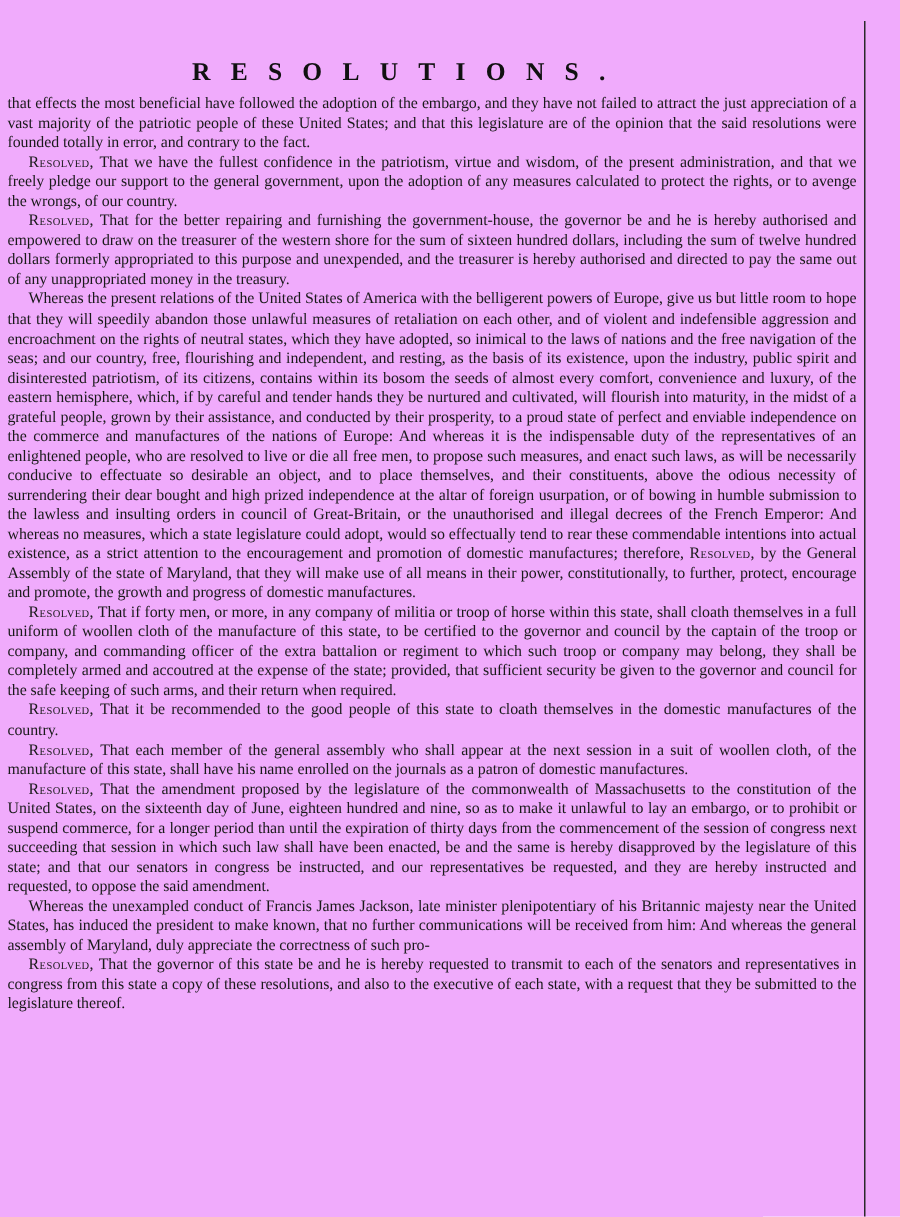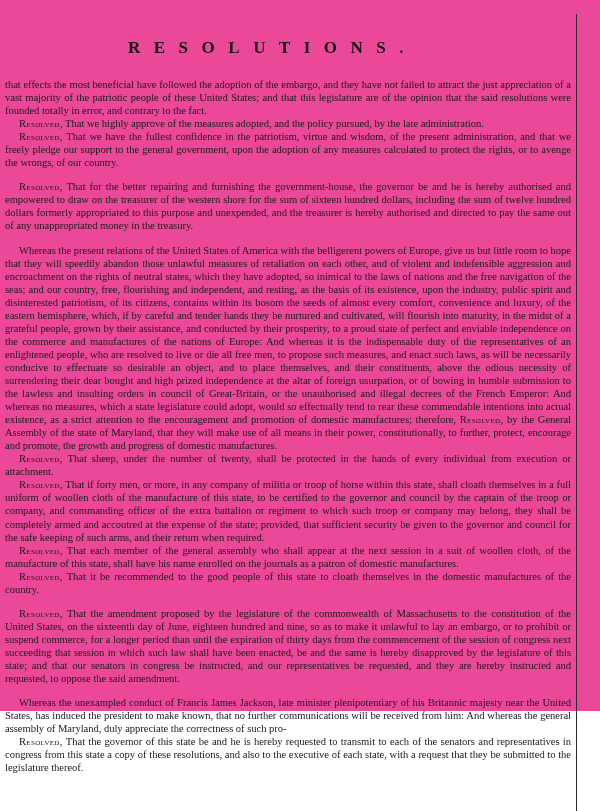--- a/index.html
+++ b/index.html
@@ -1,75 +1,69 @@
 <!DOCTYPE html>
 <html><head>
 <meta charset="utf-8">
 <style>
   html, body { margin: 0; padding: 0; background: #ffffff; }
   body { width: 600px; height: 811px; position: relative; overflow: hidden; }
   .page {
-    position: absolute; left: 0; top: 0; width: 600px; height: 711px;
-    background: #ec4899; color: #1a1a1a;
+    position: absolute; left: 0; top: 0; width: 600px; height: 811px;
+    background: #f0abfc; color: #1a1a1a;
     font-family: "Liberation Serif", "DejaVu Serif", serif;
   }
   .right-rule {
     position: absolute; left: 576px; top: 14px; width: 1px; height: 797px;
     background: #2a2a2a;
   }
   .title {
     position: absolute; left: 128px; top: 38px; width: 290px;
     font-size: 17px; font-weight: bold; letter-spacing: 13.5px;
     white-space: nowrap; color: #111;
   }
   .body {
     position: absolute; left: 5px; top: 63px; width: 566px;
     font-size: 10.6px; line-height: 13.05px; text-align: justify;
     letter-spacing: -0.05px;
   }
   .para { margin: 0; text-indent: 14px; }
-  .para.first { text-indent: 0; margin-top: 15px; }
-  .para.gap { margin-top: 11px; }
+  .para.first { text-indent: 0; }
+  .para.gap { margin-top: 0; }
   .sc { font-variant: small-caps; letter-spacing: 0.3px; }
 </style>
 </head>
 <body>
 
 <div class="page">
   <div class="right-rule"></div>
 
   <div class="title">RESOLUTIONS.</div>
 
   <div class="body">
     <p class="para first">
       <span>that effects the most beneficial have followed the adoption of the embargo, and they have not failed to attract the just appreciation of a vast majority of the patriotic people of these United States; and that this legislature are of the opinion that the said resolutions were founded totally in error, and contrary to the fact.</span>
     </p>
     <p class="para">
-      <span class="sc">Resolved,</span><span> That we highly approve of the measures adopted, and the policy pursued, by the late administration.</span>
-    </p>
-    <p class="para">
       <span class="sc">Resolved,</span><span> That we have the fullest confidence in the patriotism, virtue and wisdom, of the present administration, and that we freely pledge our support to the general government, upon the adoption of any measures calculated to protect the rights, or to avenge the wrongs, of our country.</span>
     </p>
     <p class="para gap">
       <span class="sc">Resolved,</span><span> That for the better repairing and furnishing the government-house, the governor be and he is hereby authorised and empowered to draw on the treasurer of the western shore for the sum of sixteen hundred dollars, including the sum of twelve hundred dollars formerly appropriated to this purpose and unexpended, and the treasurer is hereby authorised and directed to pay the same out of any unappropriated money in the treasury.</span>
     </p>
     <p class="para gap">
       <span>Whereas the present relations of the United States of America with the belligerent powers of Europe, give us but little room to hope that they will speedily abandon those unlawful measures of retaliation on each other, and of violent and indefensible aggression and encroachment on the rights of neutral states, which they have adopted, so inimical to the laws of nations and the free navigation of the seas; and our country, free, flourishing and independent, and resting, as the basis of its existence, upon the industry, public spirit and disinterested patriotism, of its citizens, contains within its bosom the seeds of almost every comfort, convenience and luxury, of the eastern hemisphere, which, if by careful and tender hands they be nurtured and cultivated, will flourish into maturity, in the midst of a grateful people, grown by their assistance, and conducted by their prosperity, to a proud state of perfect and enviable independence on the commerce and manufactures of the nations of Europe: And whereas it is the indispensable duty of the representatives of an enlightened people, who are resolved to live or die all free men, to propose such measures, and enact such laws, as will be necessarily conducive to effectuate so desirable an object, and to place themselves, and their constituents, above the odious necessity of surrendering their dear bought and high prized independence at the altar of foreign usurpation, or of bowing in humble submission to the lawless and insulting orders in council of Great-Britain, or the unauthorised and illegal decrees of the French Emperor: And whereas no measures, which a state legislature could adopt, would so effectually tend to rear these commendable intentions into actual existence, as a strict attention to the encouragement and promotion of domestic manufactures; therefore, </span><span class="sc">Resolved,</span><span> by the General Assembly of the state of Maryland, that they will make use of all means in their power, constitutionally, to further, protect, encourage and promote, the growth and progress of domestic manufactures.</span>
     </p>
     <p class="para">
-      <span class="sc">Resolved,</span><span> That sheep, under the number of twenty, shall be protected in the hands of every individual from execution or attachment.</span>
-    </p>
-    <p class="para">
       <span class="sc">Resolved,</span><span> That if forty men, or more, in any company of militia or troop of horse within this state, shall cloath themselves in a full uniform of woollen cloth of the manufacture of this state, to be certified to the governor and council by the captain of the troop or company, and commanding officer of the extra battalion or regiment to which such troop or company may belong, they shall be completely armed and accoutred at the expense of the state; provided, that sufficient security be given to the governor and council for the safe keeping of such arms, and their return when required.</span>
     </p>
     <p class="para">
-      <span class="sc">Resolved,</span><span> That each member of the general assembly who shall appear at the next session in a suit of woollen cloth, of the manufacture of this state, shall have his name enrolled on the journals as a patron of domestic manufactures.</span>
+      <span class="sc">Resolved,</span><span> That it be recommended to the good people of this state to cloath themselves in the domestic manufactures of the country.</span>
     </p>
     <p class="para">
-      <span class="sc">Resolved,</span><span> That it be recommended to the good people of this state to cloath themselves in the domestic manufactures of the country.</span>
+      <span class="sc">Resolved,</span><span> That each member of the general assembly who shall appear at the next session in a suit of woollen cloth, of the manufacture of this state, shall have his name enrolled on the journals as a patron of domestic manufactures.</span>
     </p>
     <p class="para gap">
       <span class="sc">Resolved,</span><span> That the amendment proposed by the legislature of the commonwealth of Massachusetts to the constitution of the United States, on the sixteenth day of June, eighteen hundred and nine, so as to make it unlawful to lay an embargo, or to prohibit or suspend commerce, for a longer period than until the expiration of thirty days from the commencement of the session of congress next succeeding that session in which such law shall have been enacted, be and the same is hereby disapproved by the legislature of this state; and that our senators in congress be instructed, and our representatives be requested, and they are hereby instructed and requested, to oppose the said amendment.</span>
     </p>
     <p class="para gap">
       <span>Whereas the unexampled conduct of Francis James Jackson, late minister plenipotentiary of his Britannic majesty near the United States, has induced the president to make known, that no further communications will be received from him: And whereas the general assembly of Maryland, duly appreciate the correctness of such pro-</span>
     </p>
     <p class="para">
       <span class="sc">Resolved,</span><span> That the governor of this state be and he is hereby requested to transmit to each of the senators and representatives in congress from this state a copy of these resolutions, and also to the executive of each state, with a request that they be submitted to the legislature thereof.</span>
     </p>

